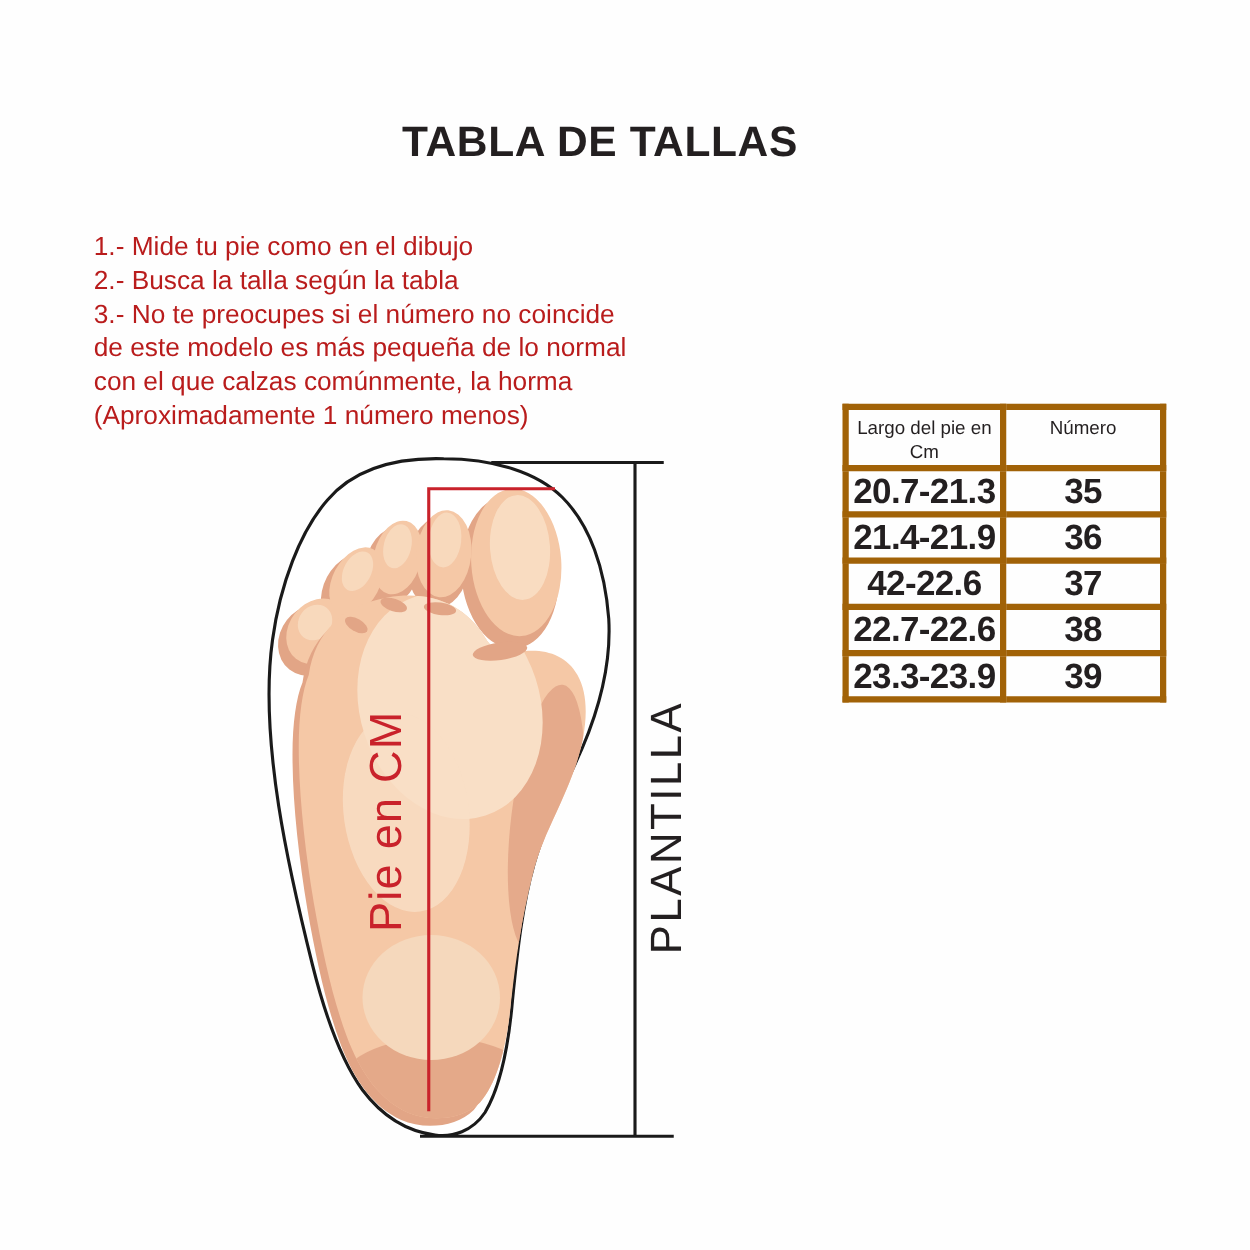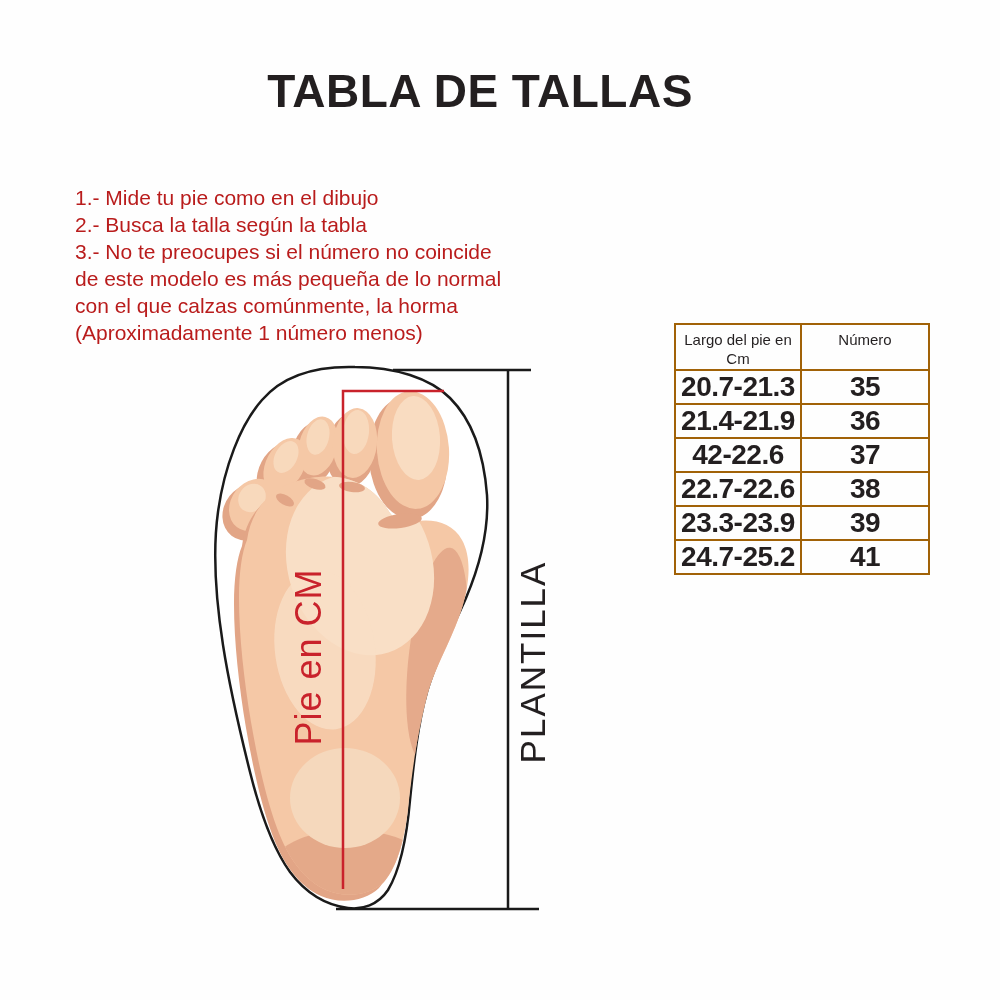--- a/index.html
+++ b/index.html
@@ -8,23 +8,23 @@
     position: relative;
     width: 1000px;
     height: 1000px;
     background: #fefefe;
     font-family: "Liberation Sans", sans-serif;
     color: #231f20;
     overflow: hidden;
   }
   .title {
     position: absolute;
-    left: 230px; top: 64px; width: 500px;
+    left: 230px; top: 95px; width: 500px;
     text-align: center;
-    font-size: 46px;
+    font-size: 34px;
     font-weight: 700;
     letter-spacing: 0.5px;
     color: #231f20;
   }
   .instructions {
     position: absolute;
     left: 75px; top: 184px; width: 520px;
     font-size: 21px;
     line-height: 27px;
     color: #b91c1c;
@@ -35,21 +35,21 @@
     width: 380px; height: 585px;
   }
   table.size-table {
     position: absolute;
     left: 674px; top: 323px;
     width: 254px;
     border-collapse: collapse;
     table-layout: fixed;
   }
   table.size-table th, table.size-table td {
-    border: 2px solid #a16207;
+    border: 5px solid #a16207;
     text-align: center;
     vertical-align: middle;
     background: #fefefe;
   }
   table.size-table th {
     height: 45px;
     font-size: 15px;
     font-weight: 400;
     line-height: 1.25;
     vertical-align: top;
@@ -218,20 +218,16 @@
         <td>37</td>
       </tr>
       <tr>
         <td>22.7-22.6</td>
         <td>38</td>
       </tr>
       <tr>
         <td>23.3-23.9</td>
         <td>39</td>
       </tr>
-      <tr>
-        <td>24.7-25.2</td>
-        <td>41</td>
-      </tr>
     </tbody>
   </table>
 
 </div>
 
 </body></html>

